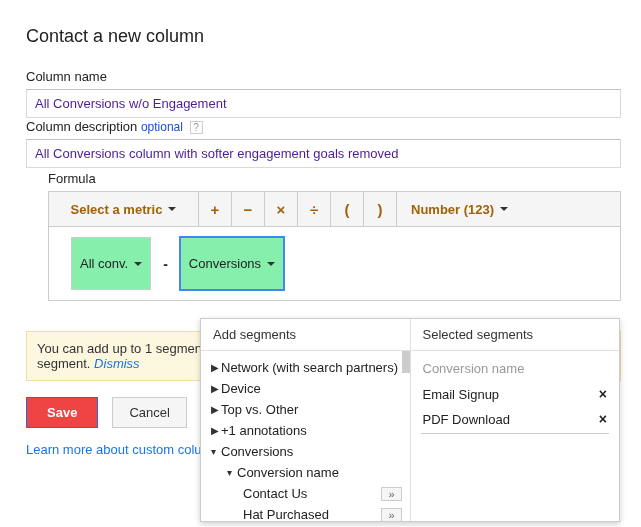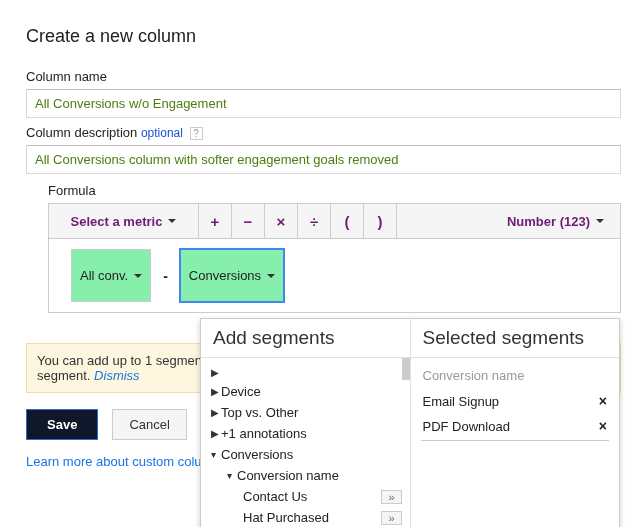--- a/index.html
+++ b/index.html
@@ -1,63 +1,63 @@
 <!DOCTYPE html>
 <html><head>
 <meta charset="utf-8">
 <style>
 * { box-sizing: border-box; margin: 0; padding: 0; }
 body { font-family: Arial, sans-serif; font-size: 13px; color: #222; background: #fff; width: 641px; padding: 10px 20px 10px 26px; }
 .page-title { font-size: 18px; font-weight: normal; color: #222; margin: 16px 0 22px; }
 .field-label { font-size: 13px; margin-bottom: 5px; color: #222; }
 .optional { color: #1d4ed8; font-size: 12px; }
 .help-icon { display: inline-block; width: 13px; height: 13px; border: 1px solid #ccc; color: #999; font-size: 10px; line-height: 11px; text-align: center; margin-left: 3px; vertical-align: middle; }
-.text-input { width: 100%; border: 1px solid #d9d9d9; border-top-color: #c0c0c0; padding: 6px 8px; font-size: 13px; color: #4d7c0f; margin-bottom: 7px; }
+.text-input { width: 100%; border: 1px solid #d9d9d9; border-top-color: #c0c0c0; padding: 6px 8px; font-size: 13px; color: #4c1d95; margin-bottom: 1px; }
 .formula-section { margin-top: 2px; margin-left: 22px; }
 .toolbar { display: flex; border: 1px solid #ccc; background: #f5f5f5; height: 36px; }
-.toolbar-btn { display: flex; align-items: center; justify-content: center; border-right: 1px solid #ccc; padding: 0 14px; font-size: 13px; color: #701a75; cursor: pointer; }
+.toolbar-btn { display: flex; align-items: center; justify-content: center; border-right: 1px solid #ccc; padding: 0 14px; font-size: 13px; color: #a16207; cursor: pointer; }
 .metric-btn { font-weight: bold; flex: 0 0 150px; }
 .op-btn { font-weight: bold; font-size: 15px; flex: 0 0 33px; padding: 0; }
-.format-btn { flex: 1; font-weight: bold; justify-content: flex-end; padding-right: 16px; border-right: none; }
+.format-btn { flex: 1; font-weight: bold; justify-content: flex-start; padding-right: 16px; border-right: none; }
 .arrow-down { display: inline-block; width: 0; height: 0; border-left: 4px solid transparent; border-right: 4px solid transparent; border-top: 4px solid #333; margin-left: 6px; vertical-align: middle; }
 .formula-body { border: 1px solid #ccc; border-top: none; padding: 10px; min-height: 60px; }
 .chip-row { display: flex; align-items: center; gap: 8px; padding-left: 12px; }
 .chip { display: inline-flex; align-items: center; border: 1px solid #ccc; background: #86efac; padding: 18px 8px; font-size: 13px; cursor: pointer; position: relative; }
 .chip.active { border-color: #4285f4; box-shadow: 0 0 0 1px #4285f4; }
 .chip .arrow-down { margin-left: 6px; }
 .minus-op { font-size: 14px; font-weight: bold; padding: 0 4px; }
 .hint-bar { background: #fef7e0; border: 1px solid #f0e0a0; padding: 9px 10px; margin-top: 30px; font-size: 13px; color: #333; position: relative; }
 .hint-bar a { color: #1a73e8; text-decoration: none; font-style: italic; }
 .button-row { margin-top: 16px; display: flex; gap: 14px; align-items: center; }
-.btn-primary { background: #0f172a; color: #fff; border: 1px solid #3367d6; padding: 7px 20px; font-size: 13px; font-weight: bold; cursor: pointer; }
+.btn-primary { background: #ef4444; color: #fff; border: 1px solid #3367d6; padding: 7px 20px; font-size: 13px; font-weight: bold; cursor: pointer; }
 .btn-secondary { background: #f5f5f5; color: #333; border: 1px solid #ccc; padding: 7px 16px; font-size: 13px; cursor: pointer; }
 .learn-link { color: #1a73e8; text-decoration: none; font-size: 13px; margin-top: 14px; display: inline-block; }
 .popover { position: absolute; left: 200px; top: 318px; width: 420px; background: #fff; border: 1px solid #ccc; box-shadow: 0 2px 6px rgba(0,0,0,0.2); display: flex; z-index: 10; }
 .popover-col { flex: 1; }
 .popover-col.left { border-right: 1px solid #e0e0e0; }
-.popover-header { padding: 8px 12px; font-size: 19px; color: #333; border-bottom: 1px solid #e0e0e0; }
+.popover-header { padding: 8px 12px; font-size: 13px; color: #333; border-bottom: 1px solid #e0e0e0; }
 .tree { padding: 6px 0 6px 6px; max-height: 170px; overflow-y: auto; position: relative; }
 .tree-scroll { position: absolute; right: 0; top: 0; width: 8px; height: 22px; background: #ccc; }
 .tree-item { display: flex; align-items: center; padding: 3px 8px 3px 4px; font-size: 13px; cursor: pointer; }
 .tree-item .caret { width: 10px; font-size: 10px; color: #333; }
 .tree-item.nested { padding-left: 20px; }
 .tree-item.leaf { padding-left: 36px; justify-content: space-between; }
 .add-btn { border: 1px solid #ccc; background: #f5f5f5; padding: 0 6px; font-size: 11px; cursor: pointer; color: #666; }
 .selected-list { padding: 6px 10px; }
 .selected-header { color: #999; font-size: 13px; padding: 4px 2px 6px; }
 .selected-item { display: flex; justify-content: space-between; align-items: center; padding: 4px 2px; font-size: 13px; border-bottom: 1px solid transparent; }
 .selected-item:last-of-type { border-bottom: 1px solid #ccc; padding-bottom: 6px; }
 .remove-x { font-weight: bold; cursor: pointer; font-size: 14px; }
 </style>
 </head>
 <body>
 
 
 
-<h1 class="page-title">Create a new column</h1>
+<h1 class="page-title">Contact a new column</h1>
 
 <div class="field-label">Column name</div>
 <input class="text-input" type="text" value="All Conversions w/o Engagement" style="">
 
 <div class="field-label">
   <span>Column description</span>
   <span class="optional">optional</span>
   <span class="help-icon">?</span>
 </div>
 <input class="text-input" type="text" value="All Conversions column with softer engagement goals removed" style="">
@@ -110,20 +110,21 @@
 <a href="#" class="learn-link">Learn more about custom columns</a>
 
 
 <div class="popover">
   <div class="popover-col left">
     <div class="popover-header">Add segments</div>
     <div class="tree">
       <div class="tree-scroll"></div>
       <div class="tree-item">
           <span class="caret">▶</span>
+          <span>Network (with search partners)</span>
         </div>
       <div class="tree-item">
           <span class="caret">▶</span>
           <span>Device</span>
         </div>
       <div class="tree-item">
           <span class="caret">▶</span>
           <span>Top vs. Other</span>
         </div>
       <div class="tree-item">

